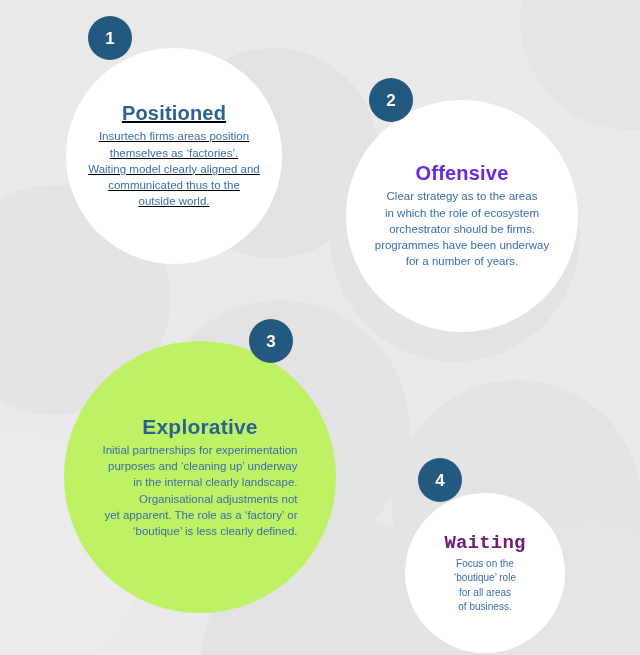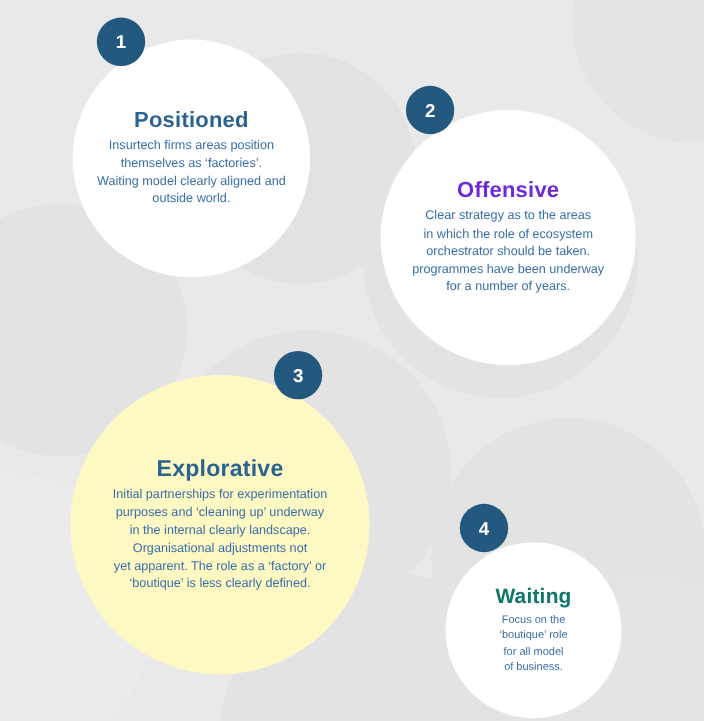--- a/index.html
+++ b/index.html
@@ -78,21 +78,21 @@
     justify-content: center;
     font-weight: bold;
     font-size: 17px;
     z-index: 5;
     line-height: 1;
   }
 
   
 
   
-  #node-1 { left: 66px; top: 36px; width: 216px; height: 216px; }
+  #node-1 { left: 66px; top: 48px; width: 216px; height: 216px; text-decoration: underline; }
   #node-1 .node-title { font-size: 20px; }
   #node-1 .node-body  { font-size: 11.5px; }
   #badge-1 { left: 88px; top: 16px; width: 44px; height: 44px; }
 
   
   #node-2 { left: 346px; top: 100px; width: 232px; height: 232px; }
   #node-2 .node-title { font-size: 20px; }
   #node-2 .node-body  { font-size: 11.5px; }
   #badge-2 { left: 369px; top: 78px; width: 44px; height: 44px; }
 
@@ -135,54 +135,55 @@
     <div class="deco" id="deco-f"></div>
     <div class="deco" id="deco-g"></div>
   </div>
 
   <div class="node" id="node-1" style="background: rgb(255, 255, 255);">
     <div class="node-title" style="color: rgb(42, 99, 145);">Positioned</div>
     <div class="node-body" style="color: rgb(58, 110, 168);">
         <div>Insurtech firms areas position</div>
         <div>themselves as ‘factories’.</div>
         <div>Waiting model clearly aligned and</div>
+        <div>communicated thus to the</div>
         <div>outside world.</div>
       </div>
   </div>
   <div class="badge" id="badge-1" style="background: rgb(36, 89, 127); color: rgb(255, 255, 255);">1</div>
 
   <div class="node" id="node-2" style="background: rgb(255, 255, 255);">
     <div class="node-title" style="color: #6d28d9;">Offensive</div>
     <div class="node-body" style="color: rgb(58, 110, 168);">
         <div>Clear strategy as to the areas</div>
         <div>in which the role of ecosystem</div>
-        <div>orchestrator should be taken.</div>
+        <div>orchestrator should be firms.</div>
         <div>programmes have been underway</div>
         <div>for a number of years.</div>
       </div>
   </div>
   <div class="badge" id="badge-2" style="background: rgb(36, 89, 127); color: rgb(255, 255, 255);">2</div>
 
-  <div class="node" id="node-3" style="background: #fef9c3;">
+  <div class="node" id="node-3" style="background: #bef264; text-align: right;">
     <div class="node-title" style="color: rgb(42, 99, 145);">Explorative</div>
     <div class="node-body" style="color: rgb(58, 110, 168);">
         <div>Initial partnerships for experimentation</div>
         <div>purposes and ‘cleaning up’ underway</div>
         <div>in the internal clearly landscape.</div>
         <div>Organisational adjustments not</div>
         <div>yet apparent. The role as a ‘factory’ or</div>
         <div>‘boutique’ is less clearly defined.</div>
       </div>
   </div>
   <div class="badge" id="badge-3" style="background: rgb(36, 89, 127); color: rgb(255, 255, 255);">3</div>
 
   <div class="node" id="node-4" style="background: rgb(255, 255, 255);">
-    <div class="node-title" style="color: #0f766e;">Waiting</div>
+    <div class="node-title" style="color: #701a75; font-family: Liberation Mono, monospace;">Waiting</div>
     <div class="node-body" style="color: rgb(58, 110, 168);">
         <div>Focus on the</div>
         <div>‘boutique’ role</div>
-        <div>for all model</div>
+        <div>for all areas</div>
         <div>of business.</div>
       </div>
   </div>
   <div class="badge" id="badge-4" style="background: rgb(36, 89, 127); color: rgb(255, 255, 255);">4</div>
 
 </div>
 
 </body></html>

